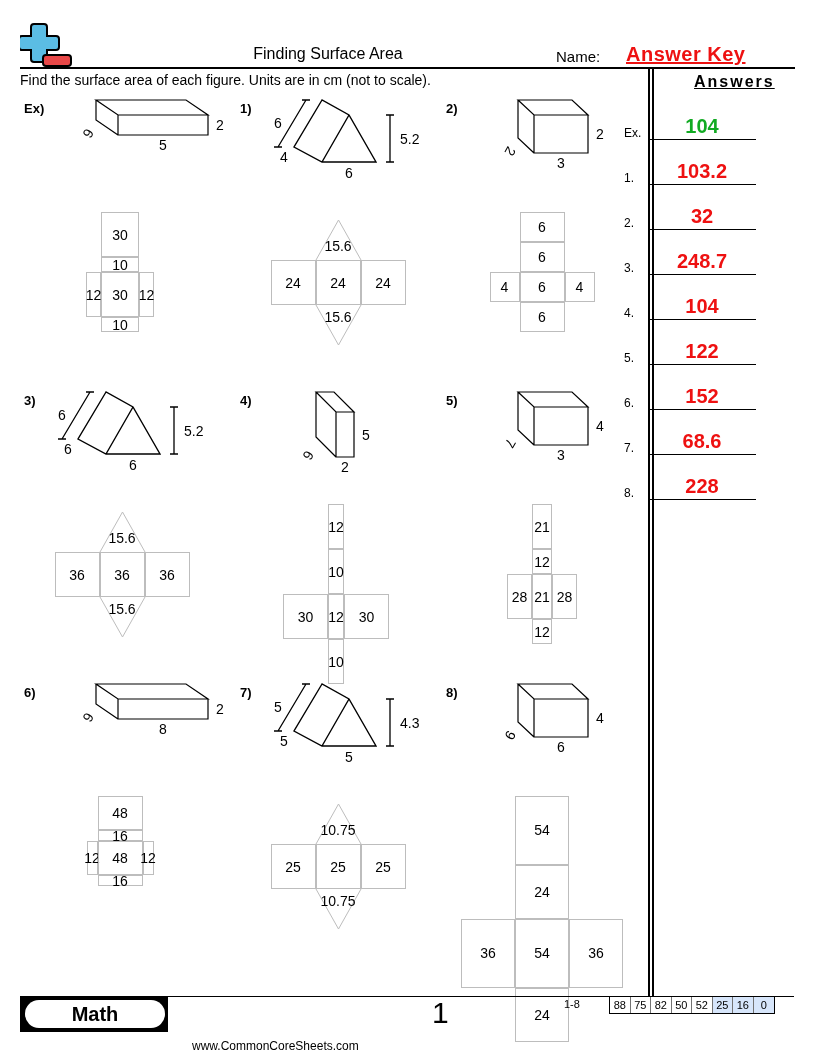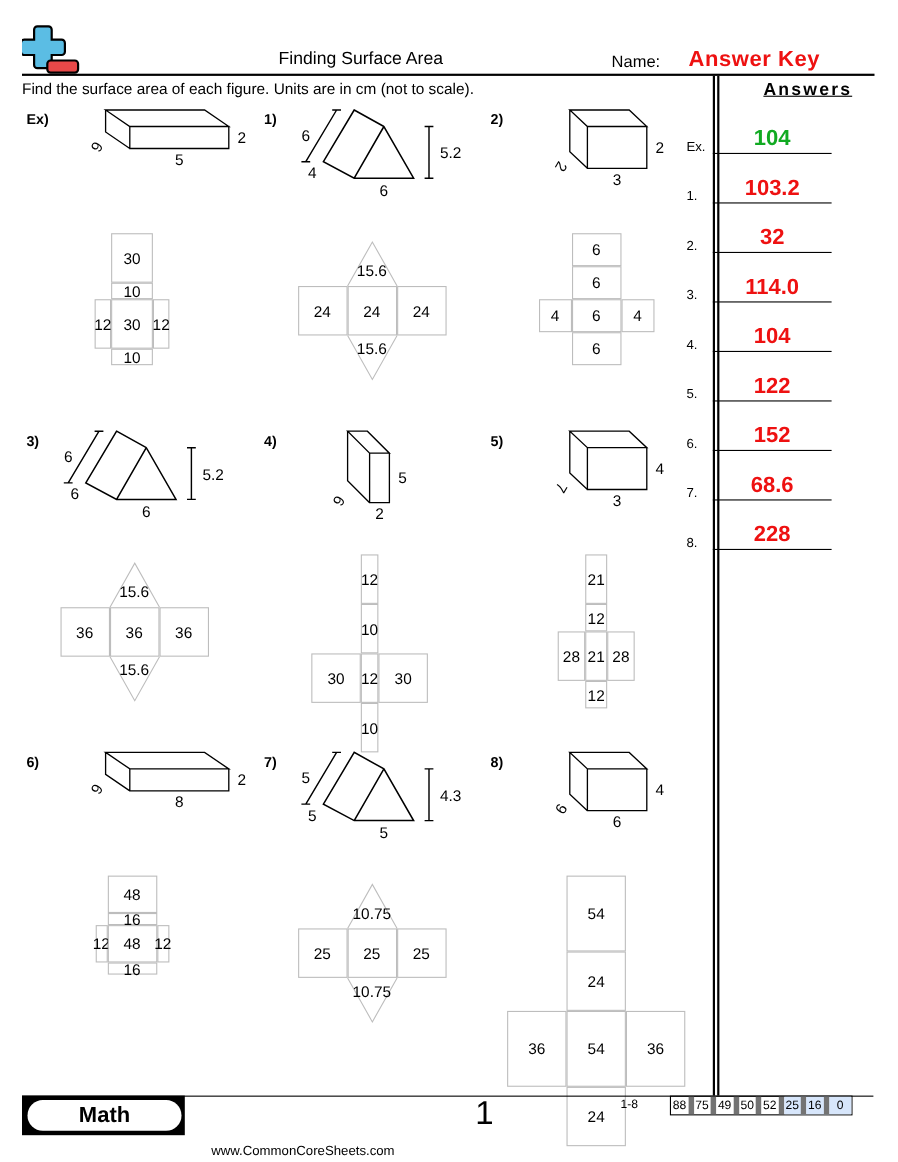--- a/index.html
+++ b/index.html
@@ -2,42 +2,42 @@
 <html><head>
 <meta charset="utf-8">
 <style>
   * { margin:0; padding:0; box-sizing:border-box; }
   html, body { width:816px; height:1056px; background:#fff; overflow:hidden; }
   body { position:relative; font-family:"Liberation Sans", "DejaVu Sans", sans-serif; color:#000; }
   .abs { position:absolute; }
   .logo { left:20px; top:22px; width:60px; height:46px; }
   .title { left:0; width:656px; top:45px; text-align:center; font-size:16px; }
   .name-label { left:556px; top:48px; font-size:15px; }
-  .name-value { left:626px; top:43px; font-size:20px; font-weight:bold; color:#ee1111; letter-spacing:0.5px; }
+  .name-value { left:626px; top:43px; font-size:20px; font-weight:bold; color:#ee1111; letter-spacing:0.5px;text-decoration:underline; }
   .rule-top { left:20px; top:67px; width:775px; height:2px; background:#000; }
   .instructions { left:20px; top:72px; font-size:14px; font-weight:normal; }
   .vline1 { left:648px; top:69px; width:2px; height:927px; background:#000; }
   .vline2 { left:652px; top:69px; width:2px; height:927px; background:#000; }
   .answers-head { left:694px; top:73px; font-size:16px; font-weight:bold; letter-spacing:2px; text-decoration:underline; }
   .ans-row { left:624px; width:132px; height:40px; }
   .ans-num { position:absolute; left:0; bottom:0; font-size:12px; }
   .ans-line { position:absolute; left:24px; right:0; bottom:0; height:1px; background:#000; }
   .ans-val { position:absolute; left:24px; right:0; bottom:2px; text-align:center; font-size:20px; font-weight:bold; color:#ee1111; }
   .ans-val.ex { color:#11aa22; }
   .plabel { font-size:13px; font-weight:bold; }
   .fig { overflow:visible; }
   .netcell { position:absolute; border:1px solid #bdbdbd; display:flex; align-items:center; justify-content:center; font-size:14px; background:transparent; }
   .footer-rule { left:20px; top:996px; width:774px; height:1px; background:#000; }
   .footer-black { left:20px; top:996px; width:148px; height:36px; background:#000; }
   .footer-pill { left:25px; top:1000px; width:140px; height:28px; background:#fff; border-radius:14px; display:flex; align-items:center; justify-content:center; font-size:20px; font-weight:bold; }
   .footer-url { left:192px; top:1015px; font-size:12px;margin-top:24px; }
   .footer-page { left:432px; top:996px; font-size:30px; }
   .score-label { left:564px; top:998px; font-size:11px; }
   .score-table { left:609px; top:996px; display:flex; height:18px; border:1px solid #000; }
-  .score-cell { width:20.5px; border-right:5px solid #737373; font-size:11px; display:flex; align-items:center; justify-content:center; }
+  .score-cell { width:20.5px; border-right:1px solid #737373; font-size:11px; display:flex; align-items:center; justify-content:center; }
   .score-cell:last-child { border-right:none; }
   .score-cell.hi { background:#d7e6fb; }
 </style>
 </head>
 <body>
 
 <svg class="abs logo" viewBox="0 0 60 46">
   <path d="M14 2 h10 a3 3 0 0 1 3 3 v9 h9 a3 3 0 0 1 3 3 v8 a3 3 0 0 1 -3 3 h-9 v9 a3 3 0 0 1 -3 3 h-10 a3 3 0 0 1 -3 -3 v-9 h-9 a3 3 0 0 1 -3 -3 v-8 a3 3 0 0 1 3 -3 h9 v-9 a3 3 0 0 1 3 -3z" fill="#5bbde4" stroke="#000" stroke-width="2"></path>
   <rect x="23" y="33" width="28" height="11" rx="3" fill="#e84848" stroke="#000" stroke-width="2"></rect>
 </svg>
@@ -62,21 +62,21 @@
       <span class="ans-val">103.2</span>
     </div>
     <div class="abs ans-row" style="top: 190px;">
       <span class="ans-num">2.</span>
       <span class="ans-line"></span>
       <span class="ans-val">32</span>
     </div>
     <div class="abs ans-row" style="top: 235px;">
       <span class="ans-num">3.</span>
       <span class="ans-line"></span>
-      <span class="ans-val">114.0</span>
+      <span class="ans-val">248.7</span>
     </div>
     <div class="abs ans-row" style="top: 280px;">
       <span class="ans-num">4.</span>
       <span class="ans-line"></span>
       <span class="ans-val">104</span>
     </div>
     <div class="abs ans-row" style="top: 325px;">
       <span class="ans-num">5.</span>
       <span class="ans-line"></span>
       <span class="ans-val">122</span>
@@ -232,19 +232,19 @@
 
 <div class="abs footer-rule"></div>
 <div class="abs footer-black"></div>
 <div class="abs footer-pill">Math</div>
 <div class="abs footer-url">www.CommonCoreSheets.com</div>
 <div class="abs footer-page">1</div>
 <div class="abs score-label">1-8</div>
 <div class="abs score-table">
   <div class="score-cell">88</div>
   <div class="score-cell">75</div>
-  <div class="score-cell">49</div>
+  <div class="score-cell">82</div>
   <div class="score-cell">50</div>
   <div class="score-cell">52</div>
   <div class="score-cell hi">25</div>
   <div class="score-cell hi">16</div>
   <div class="score-cell hi">0</div>
 </div>
 
 </body></html>

